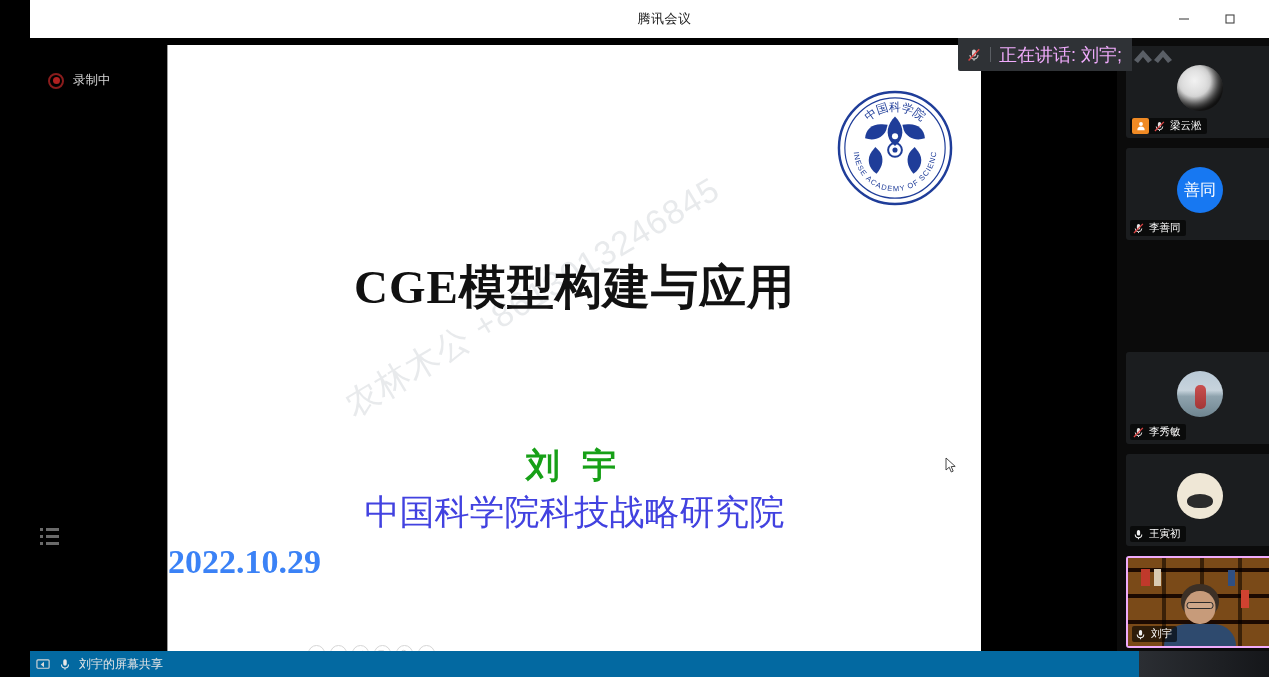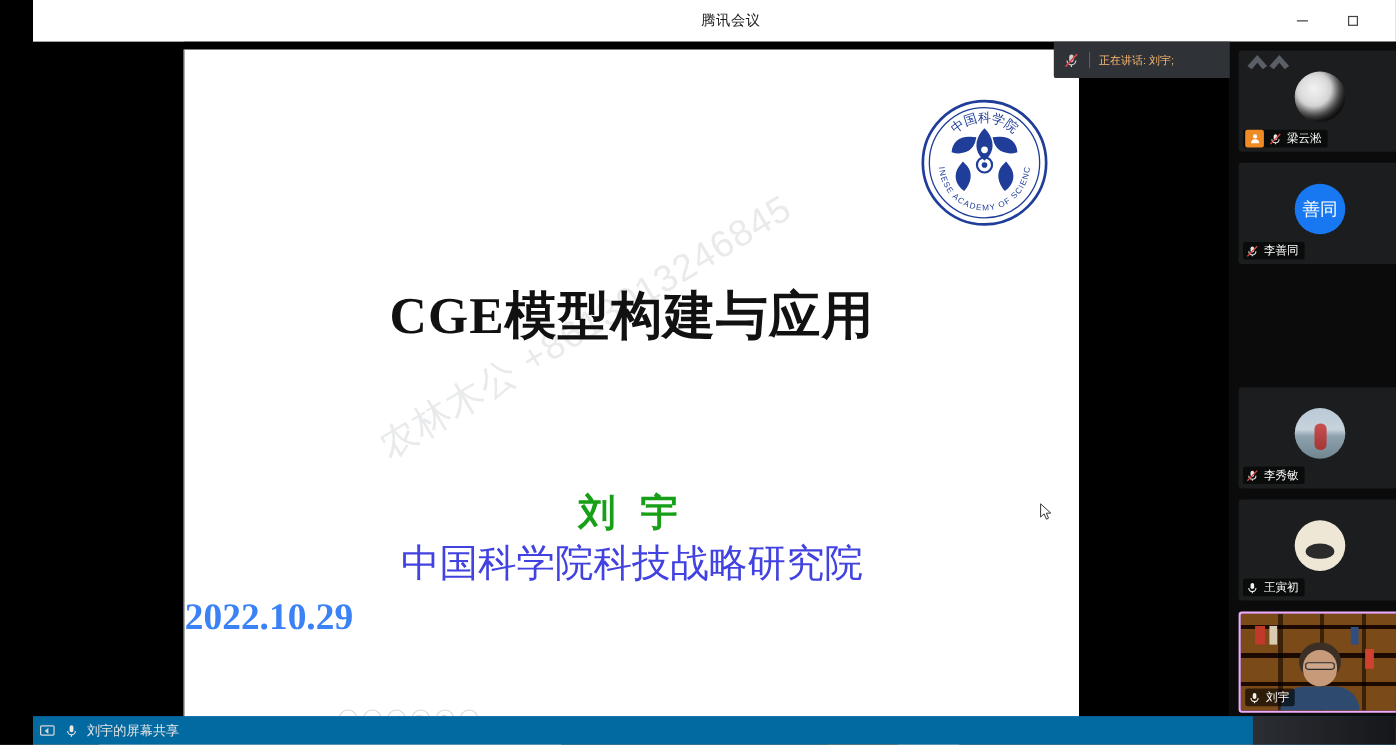--- a/index.html
+++ b/index.html
@@ -81,21 +81,21 @@
   
   .blackfill{ position:absolute; left:951px; top:0; width:136px; height:623px; background:#000; }
 
   
   .speakbar{
     position:absolute; left:928px; top:0; height:33px; min-width:160px;
     background:#2f3236; display:flex; align-items:center; padding:0 10px 0 8px; gap:8px;
     border-radius:0 0 0 2px; z-index:6;
   }
   .speakbar .sep{ width:1px; height:15px; background:#5a5e63; }
-  .speakbar .txt{ font-size:10px; color:#fdba74; white-space:nowrap; }
+  .speakbar .txt{ font-size:18px; color:#f0abfc; white-space:nowrap; }
 
   .tmlogo{ position:absolute; left:1100px; top:6px; width:66px; height:26px; z-index:4; }
 
   
   .sidebar{ position:absolute; left:1087px; top:0; width:182px; height:623px; background:#0b0b0b; }
   .tile{ position:absolute; left:9px; width:148px; height:92px; background:#1b1d1f;
          border-radius:3px; overflow:hidden; }
   .tile .vid{ position:absolute; inset:0; }
   .tile .namebar{ position:absolute; left:4px; bottom:4px; height:16px;
                   background:rgba(0,0,0,.62); border-radius:2px; display:flex;
@@ -146,20 +146,42 @@
         <svg class="ic" width="12" height="12" viewBox="0 0 12 12">
             <line x1="2" y1="2" x2="10" y2="10" stroke="#444" stroke-width="1.1"></line>
             <line x1="10" y1="2" x2="2" y2="10" stroke="#444" stroke-width="1.1"></line>
           </svg>
       </div>
     </div>
   </div>
 
   <div class="stage">
 
+    <div class="leftrail">
+      <div class="recording">
+        <span class="rec-dot">
+            <i></i>
+          </span>
+        <span class="lbl">录制中</span>
+      </div>
+      <div class="listicon">
+        <div class="row">
+            <span class="dot"></span>
+            <span class="bar"></span>
+          </div>
+        <div class="row">
+            <span class="dot"></span>
+            <span class="bar"></span>
+          </div>
+        <div class="row">
+            <span class="dot"></span>
+            <span class="bar"></span>
+          </div>
+      </div>
+    </div>
 
     <div class="slidewrap">
       <div class="slide">
 
         <svg class="cas-logo" viewBox="0 0 120 120">
           <circle cx="60" cy="60" r="57" fill="none" stroke="#1f3d99" stroke-width="2.5"></circle>
           <circle cx="60" cy="60" r="51" fill="none" stroke="#1f3d99" stroke-width="1.2"></circle>
           <circle cx="60" cy="60" r="36" fill="#fff"></circle>
           <g fill="#1f3d99">
             <path d="M60 28 C68 36 70 46 64 54 L60 58 L56 54 C50 46 52 36 60 28 Z"></path>

